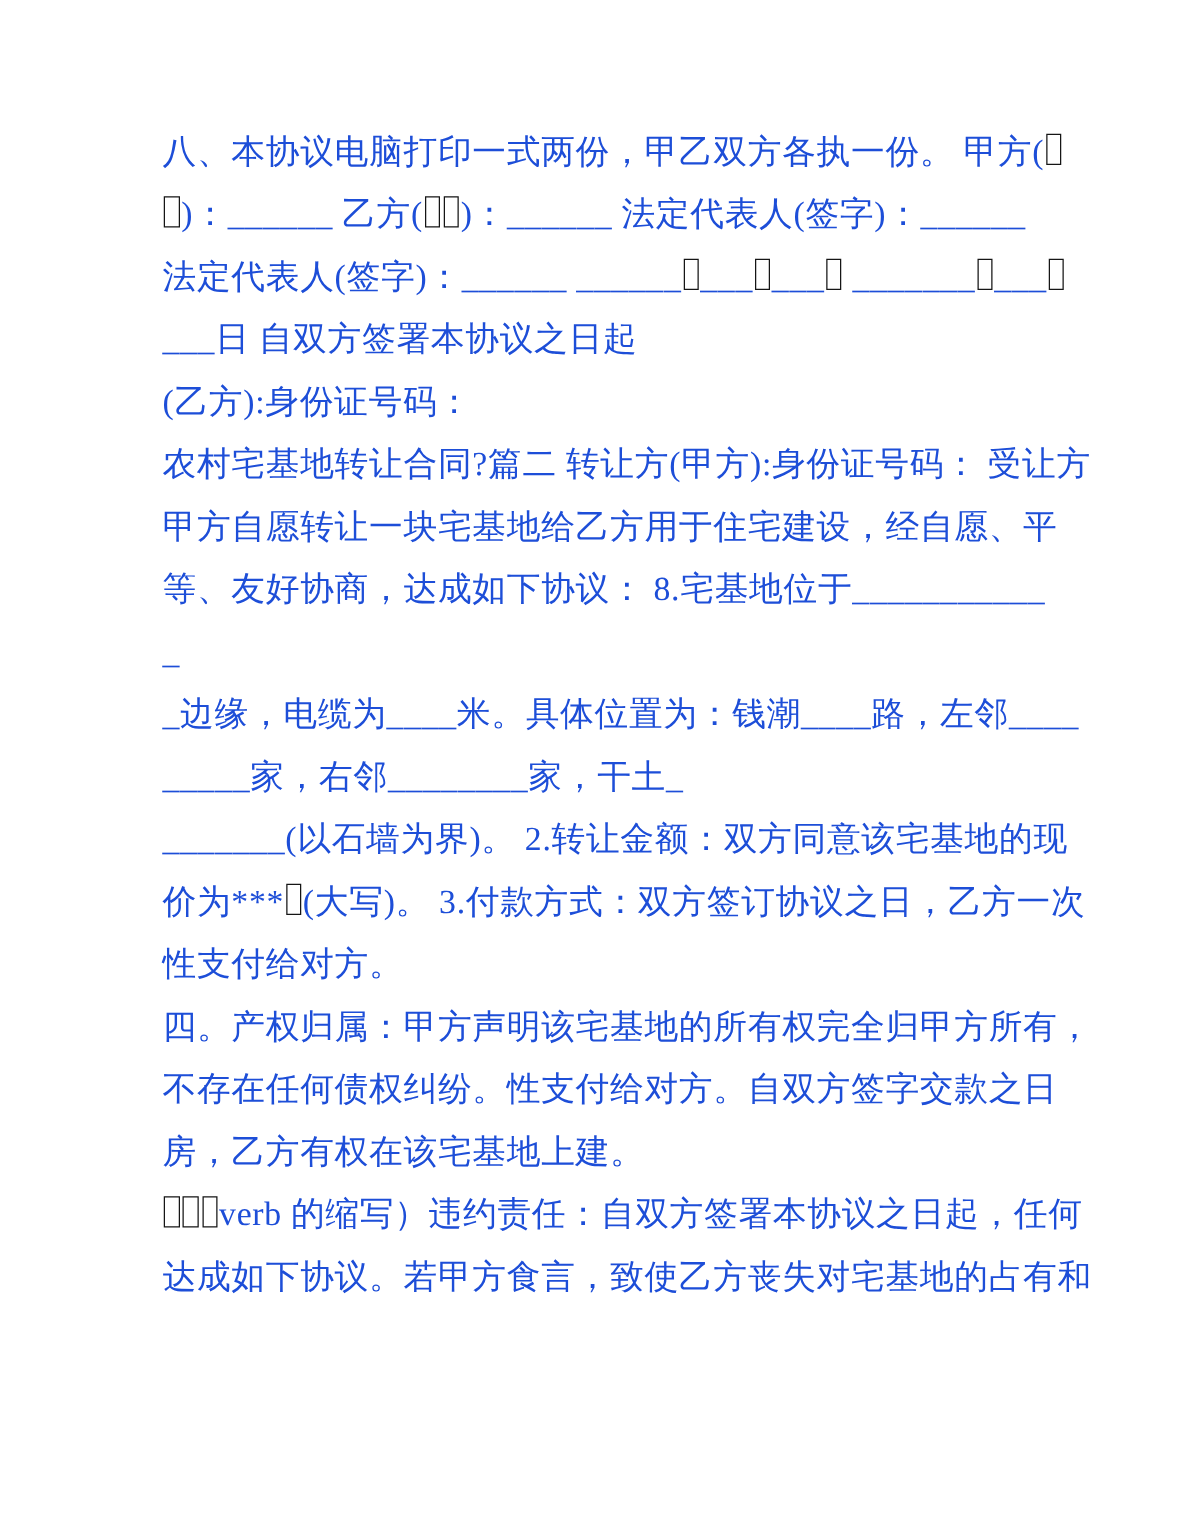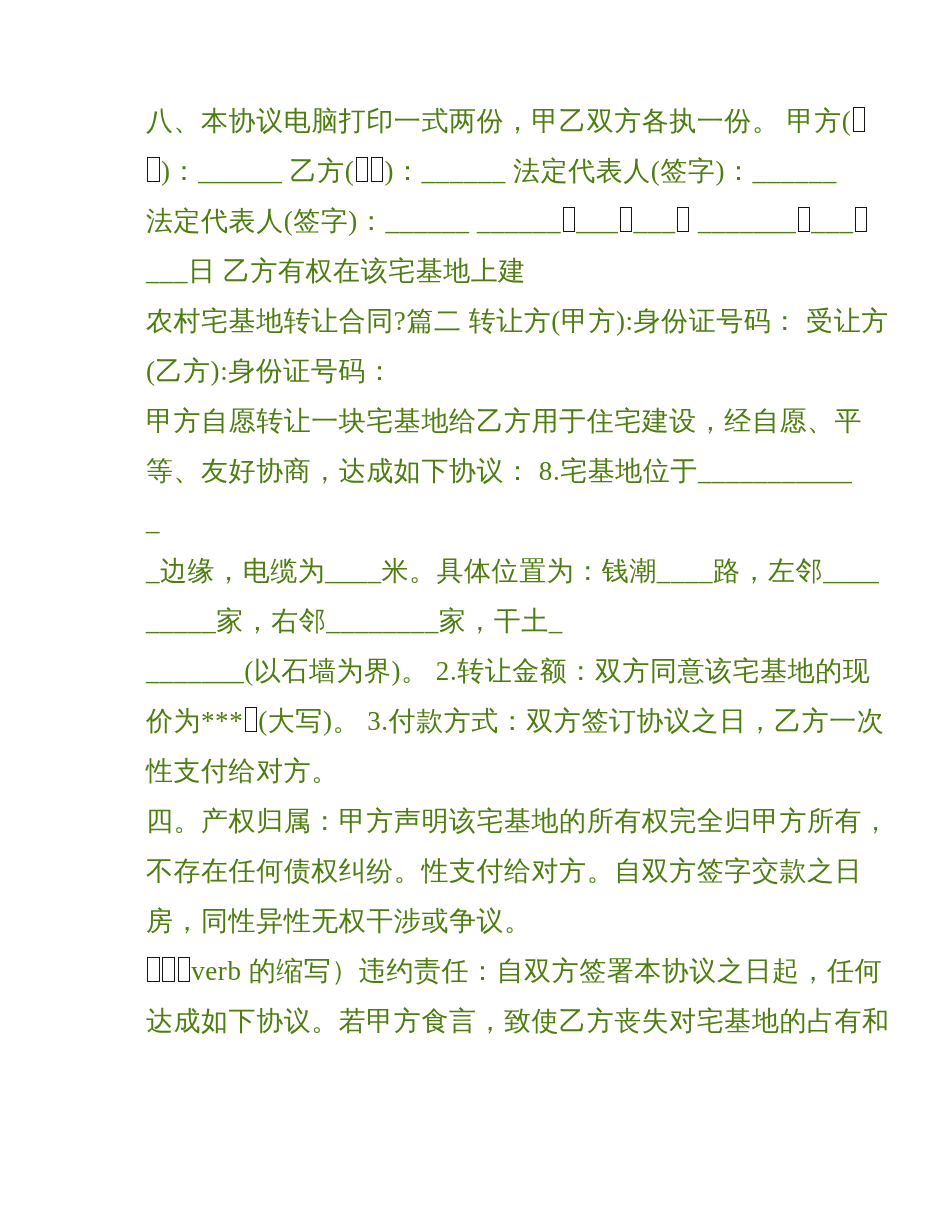--- a/index.html
+++ b/index.html
@@ -18,53 +18,52 @@
     width: 950px;
     height: 1229px;
     padding: 96px 122px 0 130px;
     background: #ffffff;
   }
   .doc-line {
     font-size: 27px;
     line-height: 50px;
     letter-spacing: 0.02em;
     white-space: pre;
-    color: #4d7c0f;
+    color: #1d4ed8;
     font-weight: 400;
-    margin-left: 16px;
   }
   
   .tofu {
     display: inline-block;
     box-sizing: border-box;
     width: 0.46em;
     height: 0.92em;
     border: 1.5px solid #151515;
     vertical-align: -0.06em;
     margin: 0 0.05em;
   }
 </style>
 </head>
 <body>
 
 <div class="page">
   <div id="doc-body" style="color: rgb(21, 21, 21);">
       <div class="doc-line">八、本协议电脑打印一式两份，甲乙双方各执一份。 甲方(<span class="tofu"></span></div>
       <div class="doc-line"><span class="tofu"></span>)：______ 乙方(<span class="tofu"></span><span class="tofu"></span>)：______ 法定代表人(签字)：______</div>
       <div class="doc-line">法定代表人(签字)：______ ______<span class="tofu"></span>___<span class="tofu"></span>___<span class="tofu"></span> _______<span class="tofu"></span>___<span class="tofu"></span></div>
-      <div class="doc-line">___日 乙方有权在该宅基地上建</div>
+      <div class="doc-line">___日 自双方签署本协议之日起</div>
+      <div class="doc-line">(乙方):身份证号码：</div>
       <div class="doc-line">农村宅基地转让合同?篇二 转让方(甲方):身份证号码： 受让方</div>
-      <div class="doc-line">(乙方):身份证号码：</div>
       <div class="doc-line">甲方自愿转让一块宅基地给乙方用于住宅建设，经自愿、平</div>
       <div class="doc-line">等、友好协商，达成如下协议： 8.宅基地位于___________</div>
       <div class="doc-line">_</div>
       <div class="doc-line">_边缘，电缆为____米。具体位置为：钱潮____路，左邻____</div>
       <div class="doc-line">_____家，右邻________家，干土_</div>
       <div class="doc-line">_______(以石墙为界)。 2.转让金额：双方同意该宅基地的现</div>
       <div class="doc-line">价为***<span class="tofu"></span>(大写)。 3.付款方式：双方签订协议之日，乙方一次</div>
       <div class="doc-line">性支付给对方。</div>
       <div class="doc-line">四。产权归属：甲方声明该宅基地的所有权完全归甲方所有，</div>
       <div class="doc-line">不存在任何债权纠纷。性支付给对方。自双方签字交款之日</div>
-      <div class="doc-line">房，同性异性无权干涉或争议。</div>
+      <div class="doc-line">房，乙方有权在该宅基地上建。</div>
       <div class="doc-line"><span class="tofu"></span><span class="tofu"></span><span class="tofu"></span>verb 的缩写）违约责任：自双方签署本协议之日起，任何</div>
       <div class="doc-line">达成如下协议。若甲方食言，致使乙方丧失对宅基地的占有和</div>
     </div>
 </div>
 
 </body></html>

